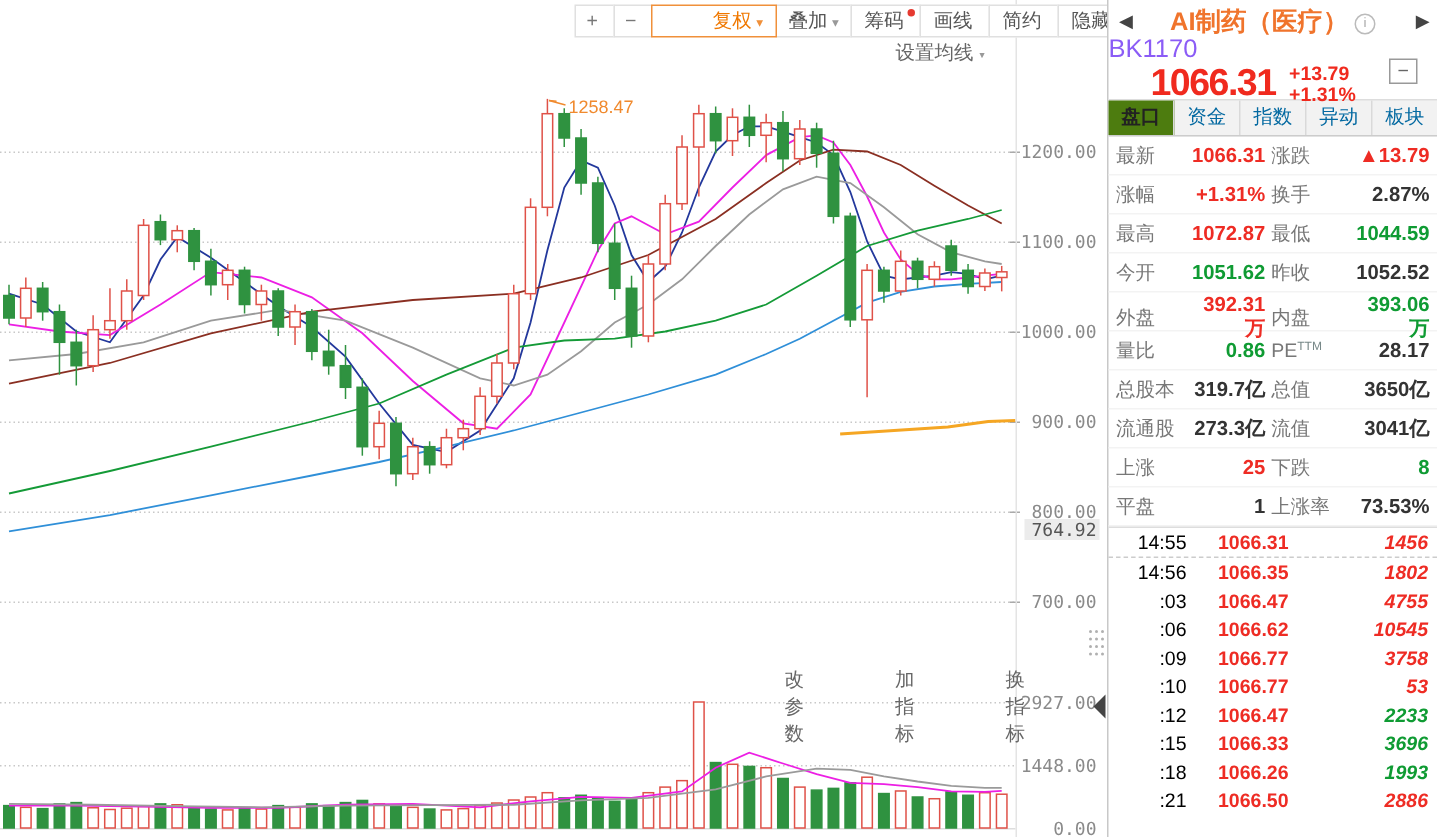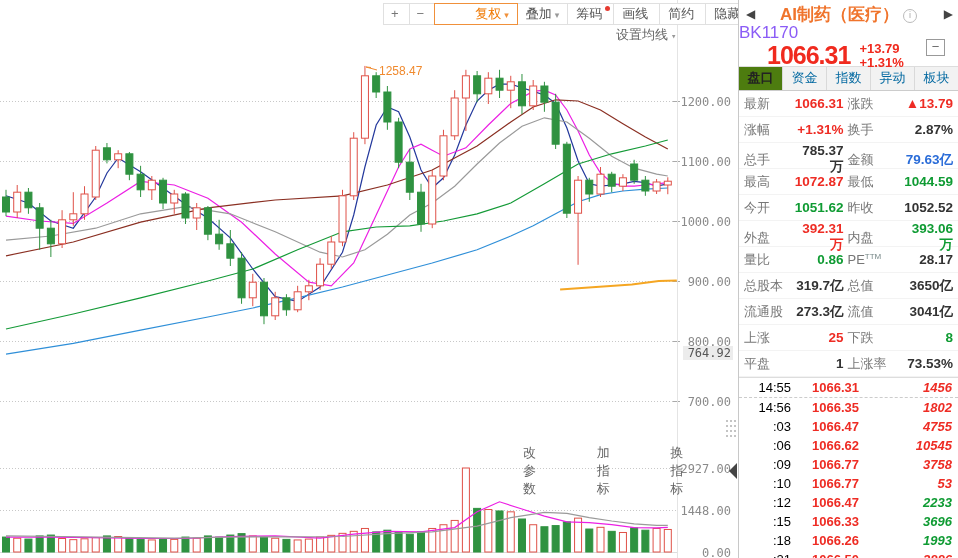--- a/index.html
+++ b/index.html
@@ -16,21 +16,21 @@
   .tbtn.sq{padding:0 7px;color:#777;}
   .tbtn.active{color:#f07800;border-color:#f0903a;z-index:2;padding-left:40px;}
   .tbtn .sfx{font-size:9px;color:#999;margin-left:3px;}
   .tbtn.active .sfx{color:#f0903a;}
   .tbtn .dot{display:none;position:absolute;top:2px;right:3px;width:5px;height:5px;border-radius:50%;background:#e63a30;}
   .tbtn.has-dot .dot{display:block;}
   .tbtn .exp-ic{display:none;vertical-align:-1px;}
   .tbtn.expand{padding:0 8px;}
   .tbtn.expand .exp-ic{display:inline;}
 
-  #setma{position:absolute;left:616px;top:26px;color:#666;font-size:13px;cursor:pointer;font-family:Liberation Mono, monospace;}
+  #setma{position:absolute;left:597px;top:26px;color:#666;font-size:13px;cursor:pointer;font-family:Liberation Mono, monospace;}
   #setma .caret{font-size:9px;color:#999;margin-left:3px;}
 
   #indbar{position:absolute;left:523px;top:444px;display:flex;align-items:center;color:#666;font-size:13px;gap:48px;}
   #indbar span.lnk{margin-right:10px;cursor:pointer;}
   #indbar .xbox{border:1px solid #bbb;border-radius:2px;width:15px;height:15px;line-height:13px;
                 text-align:center;color:#888;font-size:12px;cursor:pointer;background:#fff;}
 
   
   #side{position:absolute;left:738px;top:0;width:220px;height:558px;border-left:1px solid #c8c8c8;box-sizing:border-box;background:#fff;}
   #phead{position:relative;height:66px;}
@@ -417,26 +417,20 @@
           <span class="sv red">▲13.79</span>
         </div>
 
         <div class="srow">
           <span class="sl">涨幅</span>
           <span class="sv red">+1.31%</span>
           <span class="sl sl2"><span>换手</span><sup></sup></span>
           <span class="sv dark">2.87%</span>
         </div>
 
-        <div class="srow">
-          <span class="sl">总手</span>
-          <span class="sv dark">785.37万</span>
-          <span class="sl sl2"><span>金额</span><sup></sup></span>
-          <span class="sv blue">79.63亿</span>
-        </div>
 
         <div class="srow">
           <span class="sl">最高</span>
           <span class="sv red">1072.87</span>
           <span class="sl sl2"><span>最低</span><sup></sup></span>
           <span class="sv green">1044.59</span>
         </div>
 
         <div class="srow">
           <span class="sl">今开</span>

